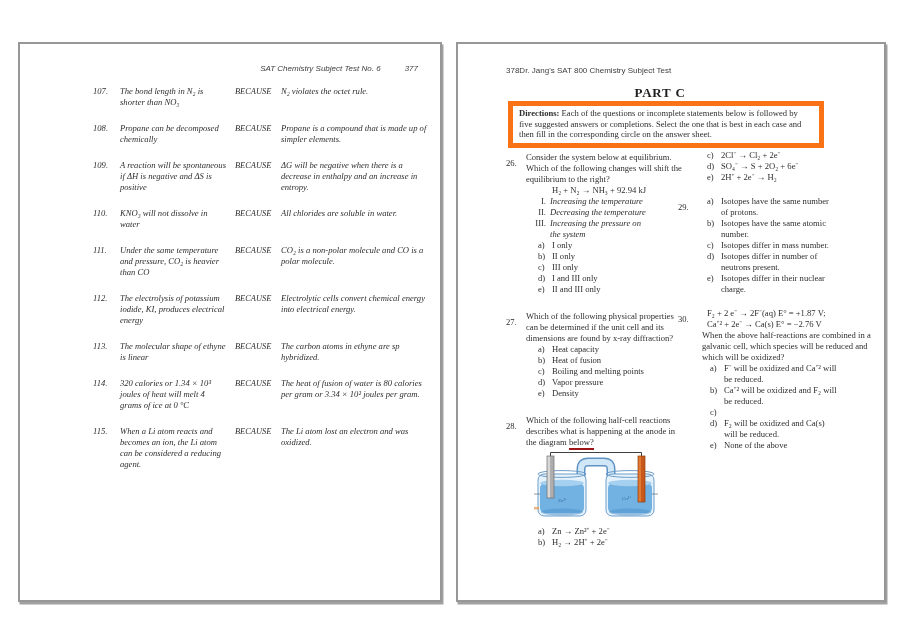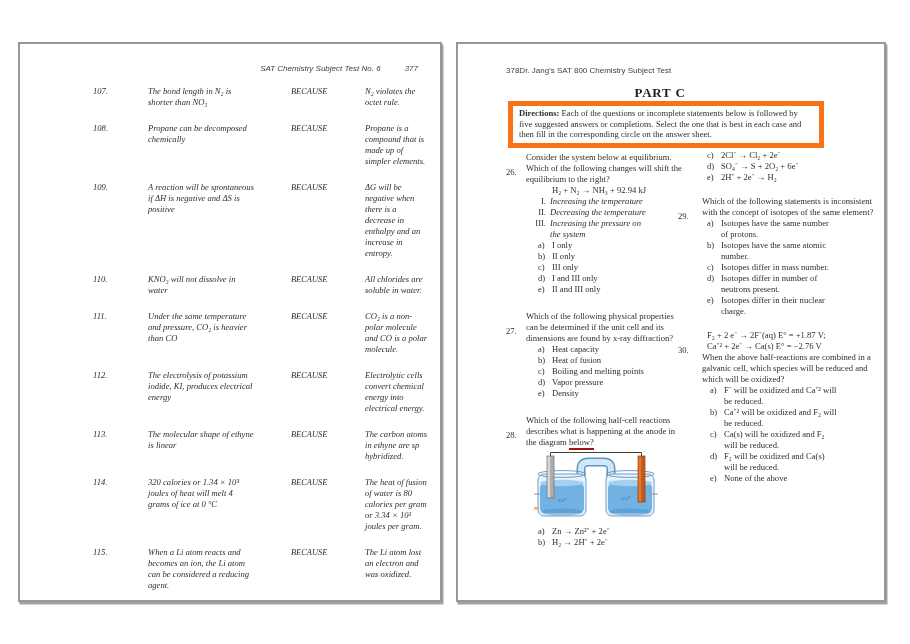--- a/index.html
+++ b/index.html
@@ -19,21 +19,21 @@
 
   
   .lp-header {
     position:absolute; top:20px; right:22px;
     font-family:"Liberation Sans", sans-serif; font-size:8px; color:#3d3d3d;
   }
   .lp-header .pgnum { margin-left:24px; }
   .lp-table { position:absolute; top:42px; left:73px; right:10px; }
   .lp-row {
     display:grid; grid-template-columns:27px 115px 46px auto;
-    font-size:8.6px; line-height:11px; margin-bottom:15px;gap:28px;
+    font-size:8.6px; line-height:11px; margin-bottom:15px;
   }
   .lp-row .st1 { padding-right:8px; }
   .lp-row .bec { font-size:8.4px; }
   .lp-row .st2 { padding-right:2px; }
 
   
   .rp-header {
     position:absolute; top:22px; left:48px;
     font-family:"Liberation Sans", sans-serif; font-size:8px; color:#3d3d3d;
   }
@@ -47,21 +47,21 @@
     border:5px solid #f97316; padding:2px 6px 3px 6px;
     font-size:8.6px; line-height:10.6px;
   }
   .rp-directions b { font-weight:bold; }
   .rp-col { position:absolute; font-size:8.6px; line-height:11px; }
   .rp-col-left  { left:48px;  top:108px; width:180px; }
   .rp-col-right { left:220px; top:106px; width:206px; }
 
   .q { position:relative; padding-left:20px; }
   .rp-col-right .q { padding-left:24px; }
-  .q-num { position:absolute; left:0; top:15px; }
+  .q-num { position:absolute; left:0; top:6px; }
   .rp-col-left .q  { margin-bottom:16px; }
   .rp-col-right .q { margin-bottom:13px; }
   .q-eq { margin-left:26px; white-space:nowrap; }
   .q30-eq { margin-left:5px; white-space:nowrap; }
 
   .roman { display:flex; margin-left:4px; }
   .roman .rn { width:16px; text-align:right; margin-right:4px; flex:none; }
   .roman .rt { width:100px;font-style:italic; }
 
   .choice { display:flex; margin-left:12px; }
@@ -288,21 +288,20 @@
           <span class="ct">SO₄⁻ → S + 2O₂ + 6e⁻</span>
       </div>
       <div class="choice">
         <span class="cl">e)</span>
           <span class="ct">2H⁺ + 2e⁻ → H₂</span>
       </div>
     </div>
 
     <div class="q">
       <span class="q-num">29.</span>
-      <div class="q-text">Which of the following statements is inconsistent with the concept of isotopes of the same element?</div>
       <div class="choice">
         <span class="cl">a)</span>
           <span class="ct">Isotopes have the same number of protons.</span>
       </div>
       <div class="choice">
         <span class="cl">b)</span>
           <span class="ct">Isotopes have the same atomic number.</span>
       </div>
       <div class="choice">
         <span class="cl">c)</span>
@@ -326,21 +325,20 @@
       <div class="choice">
         <span class="cl">a)</span>
           <span class="ct">F⁻ will be oxidized and Ca⁺² will be reduced.</span>
       </div>
       <div class="choice">
         <span class="cl">b)</span>
           <span class="ct">Ca⁺² will be oxidized and F₂ will be reduced.</span>
       </div>
       <div class="choice">
         <span class="cl">c)</span>
-          <span class="ct">Ca(s) will be oxidized and F₂ will be reduced.</span>
       </div>
       <div class="choice">
         <span class="cl">d)</span>
           <span class="ct">F₂ will be oxidized and Ca(s) will be reduced.</span>
       </div>
       <div class="choice">
         <span class="cl">e)</span>
           <span class="ct">None of the above</span>
       </div>
     </div>

